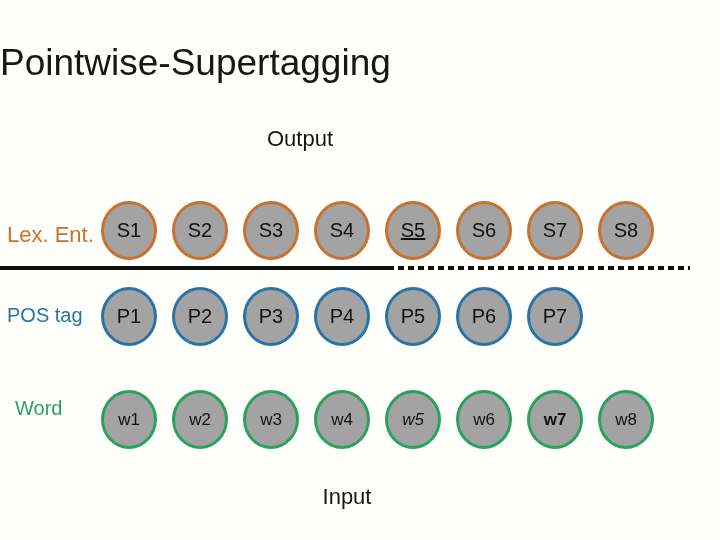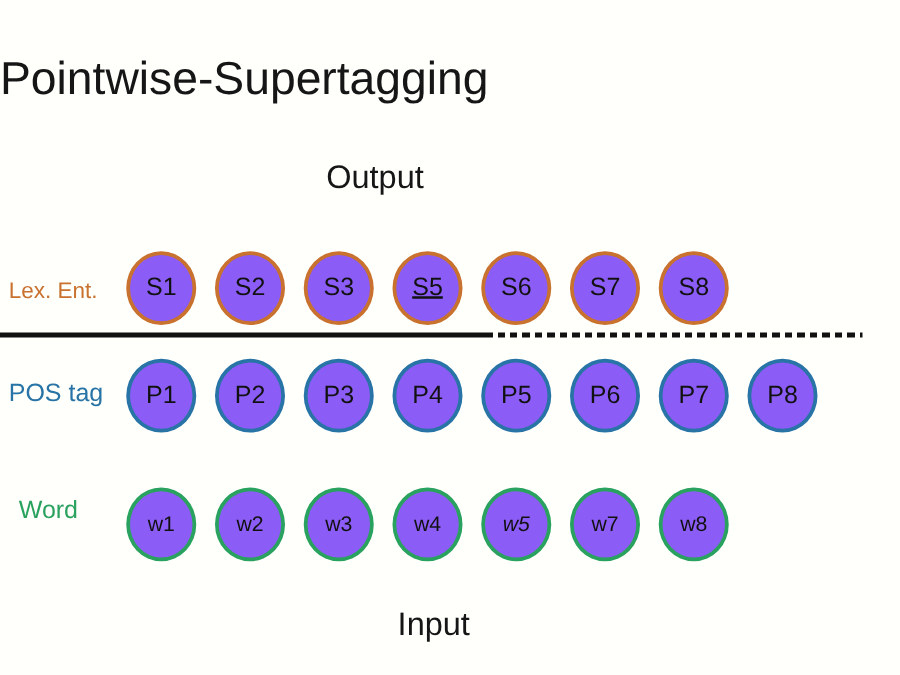--- a/index.html
+++ b/index.html
@@ -21,51 +21,51 @@
     font-size: 37px;
     font-weight: 400;
     color: #161616;
     letter-spacing: 0px;
   }
   .io-label {
     position: absolute;
     left: 0;
     width: 600px;
     text-align: center;
-    font-size: 26px;
+    font-size: 22px;
     color: #161616;
   }
   .output-label { top: 126px; }
   .input-label  { top: 484px; padding-left: 47px; }
 
   .row-label {
     position: absolute;
     font-size: 19px;
     white-space: nowrap;
   }
-  .row-label.lex  { left: 7px;  top: 222px; font-size: 18px; }
+  .row-label.lex  { left: 7px;  top: 222px; font-size: 22px; }
   .row-label.pos  { left: 7px;  top: 304px; font-size: 20px; }
   .row-label.word { left: 15px; top: 397px; font-size: 20px; }
 
   .circle-row {
     position: absolute;
     left: 101px;
     display: flex;
     gap: 15px;
   }
   .row-s { top: 201px; }
   .row-p { top: 287px; }
   .row-w { top: 390px; }
 
   .circle {
     width: 50px;
     height: 53px;
     border-radius: 50%;
     border: 3.5px solid #999;
-    background: #8b5cf6;
+    background: #a3a3a3;
     display: flex;
     align-items: center;
     justify-content: center;
     color: #111;
     font-size: 20px;
     flex: 0 0 auto;
   }
   .row-w .circle { height: 53px; font-size: 17px; }
 
   .divider-solid {
@@ -92,47 +92,48 @@
 
   <div class="slide-title">Pointwise-Supertagging</div>
 
   <div class="io-label output-label">Output</div>
 
   <div class="row-label lex" style="color: rgb(201, 113, 46);">Lex. Ent.</div>
   <div class="circle-row row-s">
     <div class="circle" style="border-color: rgb(201, 113, 46);">S1</div>
     <div class="circle" style="border-color: rgb(201, 113, 46);">S2</div>
     <div class="circle" style="border-color: rgb(201, 113, 46);">S3</div>
+    <div class="circle" style="border-color: rgb(201, 113, 46);">S4</div>
     <div class="circle" style="border-color: rgb(201, 113, 46); text-decoration: underline;">S5</div>
     <div class="circle" style="border-color: rgb(201, 113, 46);">S6</div>
     <div class="circle" style="border-color: rgb(201, 113, 46);">S7</div>
     <div class="circle" style="border-color: rgb(201, 113, 46);">S8</div>
   </div>
 
   <div class="divider-solid"></div>
   <div class="divider-dashed"></div>
 
   <div class="row-label pos" style="color: rgb(40, 116, 166);">POS tag</div>
   <div class="circle-row row-p">
     <div class="circle" style="border-color: rgb(40, 116, 166);">P1</div>
     <div class="circle" style="border-color: rgb(40, 116, 166);">P2</div>
     <div class="circle" style="border-color: rgb(40, 116, 166);">P3</div>
     <div class="circle" style="border-color: rgb(40, 116, 166);">P4</div>
     <div class="circle" style="border-color: rgb(40, 116, 166);">P5</div>
     <div class="circle" style="border-color: rgb(40, 116, 166);">P6</div>
     <div class="circle" style="border-color: rgb(40, 116, 166);">P7</div>
-    <div class="circle" style="border-color: rgb(40, 116, 166);">P8</div>
   </div>
 
   <div class="row-label word" style="color: rgb(42, 162, 95);">Word</div>
   <div class="circle-row row-w">
     <div class="circle" style="border-color: rgb(42, 162, 95);">w1</div>
     <div class="circle" style="border-color: rgb(42, 162, 95);">w2</div>
     <div class="circle" style="border-color: rgb(42, 162, 95);">w3</div>
     <div class="circle" style="border-color: rgb(42, 162, 95);">w4</div>
     <div class="circle" style="border-color: rgb(42, 162, 95); font-style: italic;">w5</div>
-    <div class="circle" style="border-color: rgb(42, 162, 95);">w7</div>
+    <div class="circle" style="border-color: rgb(42, 162, 95);">w6</div>
+    <div class="circle" style="border-color: rgb(42, 162, 95); font-weight: bold;">w7</div>
     <div class="circle" style="border-color: rgb(42, 162, 95);">w8</div>
   </div>
 
   <div class="io-label input-label">Input</div>
 
 </div>
 
 </body></html>

